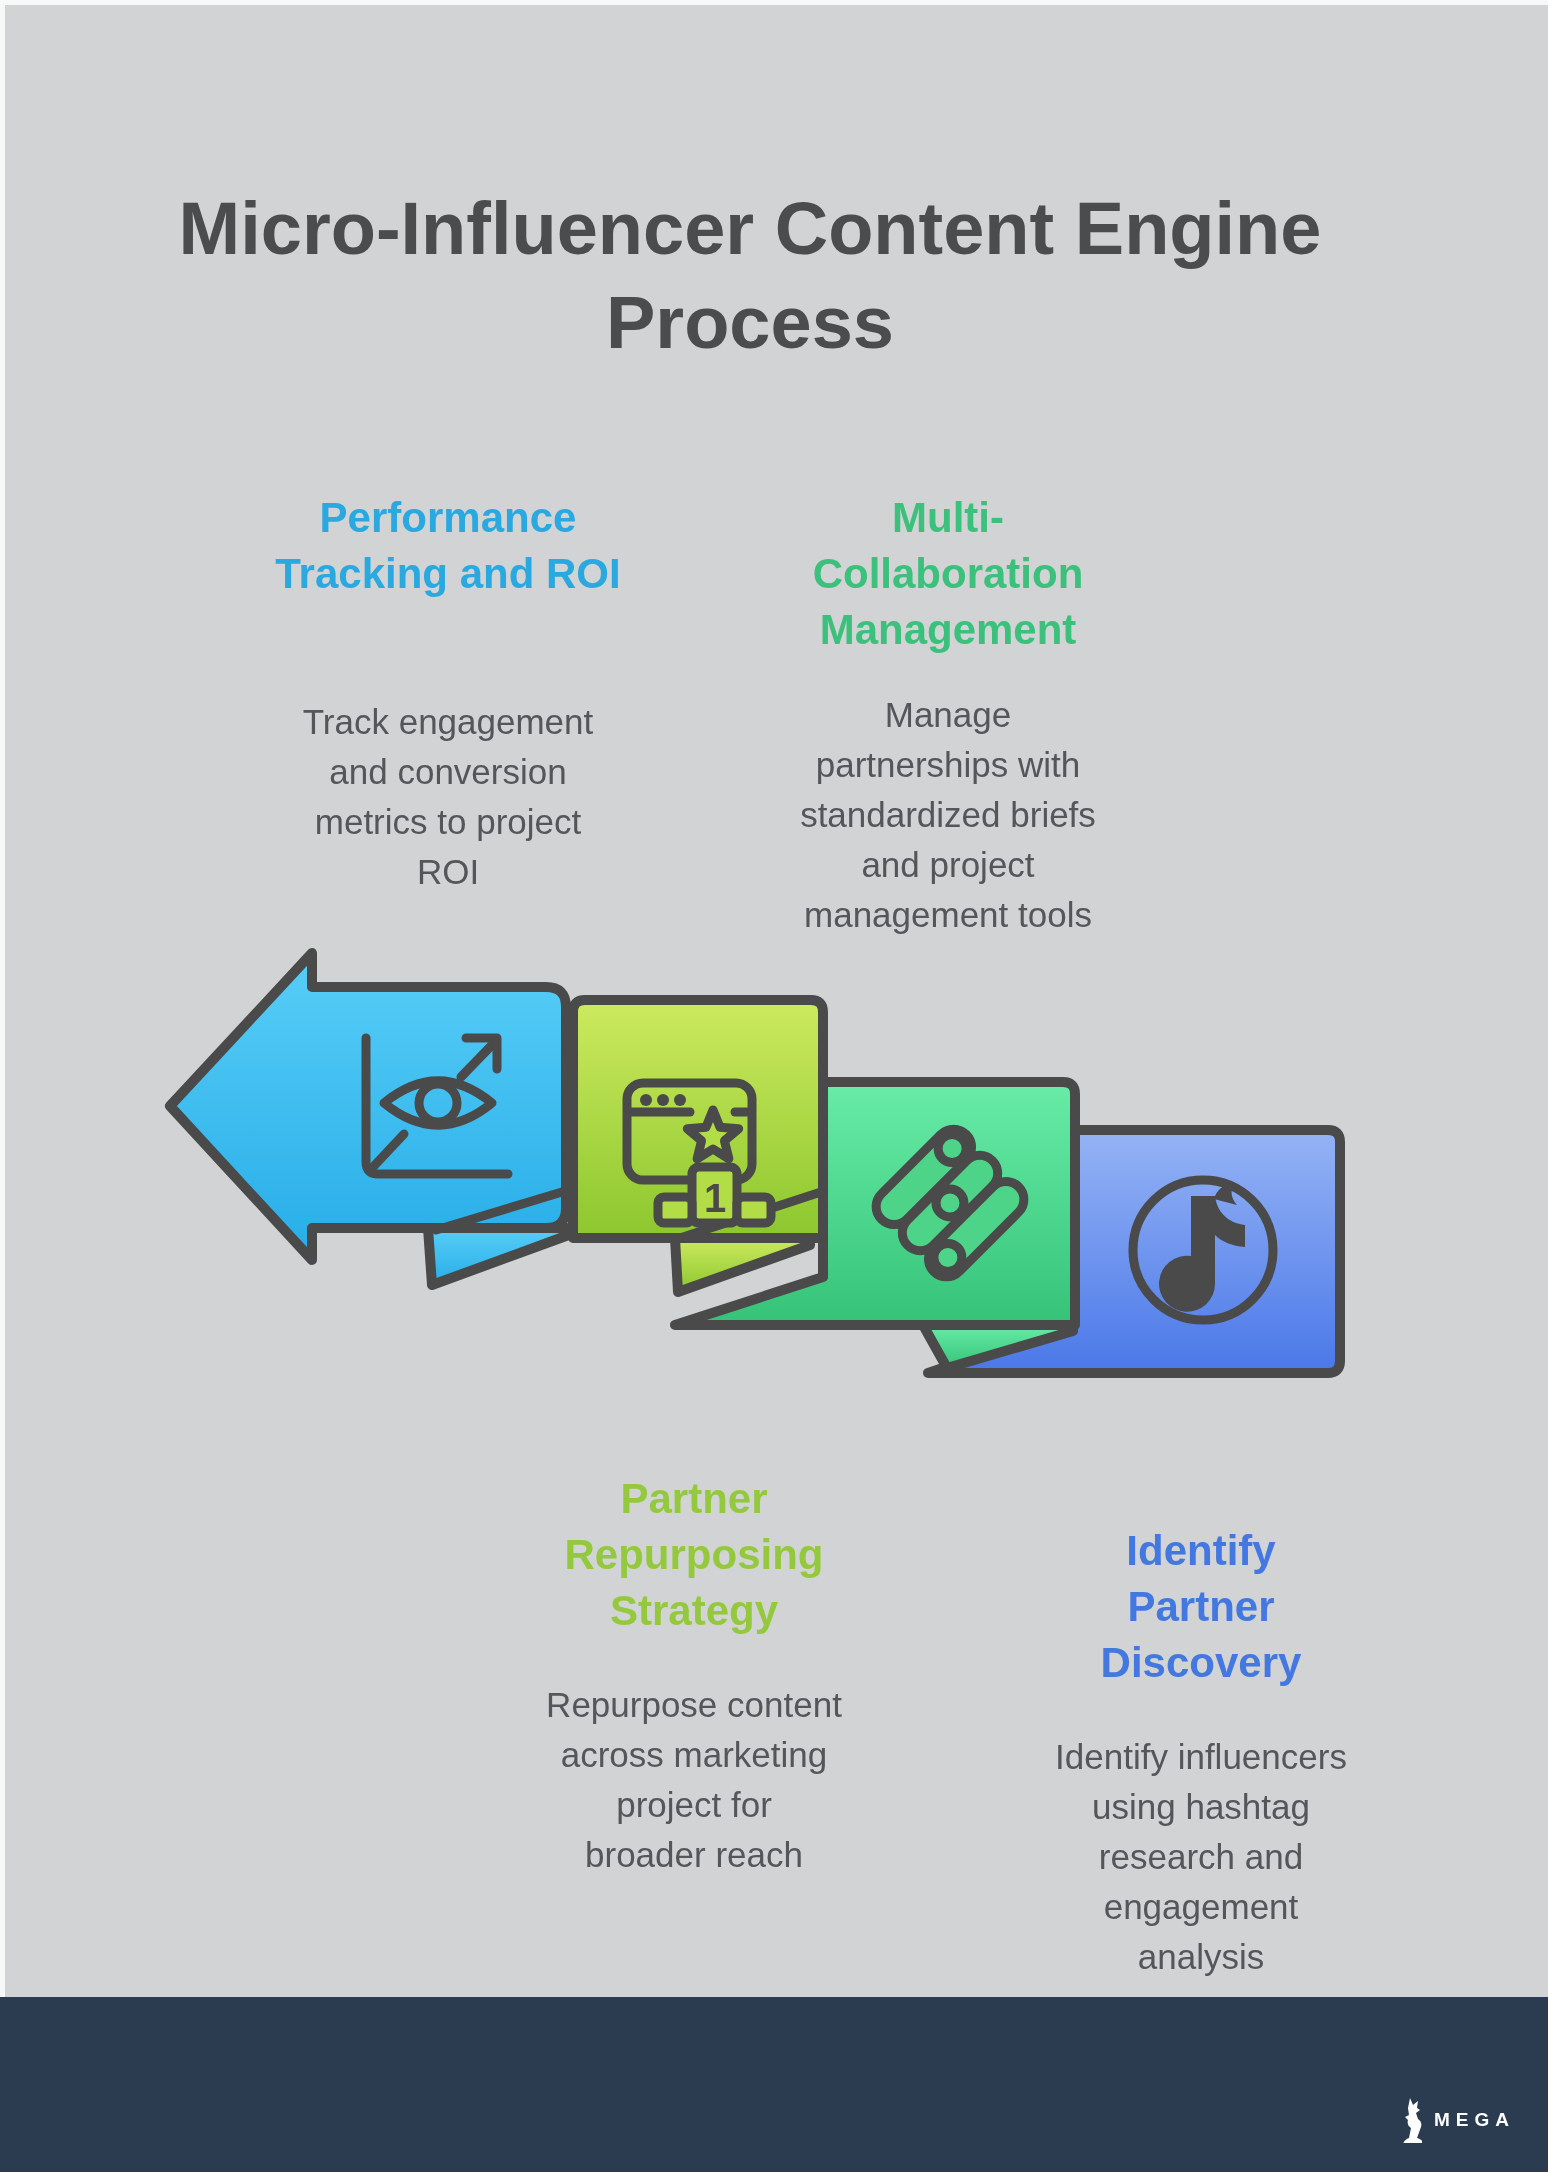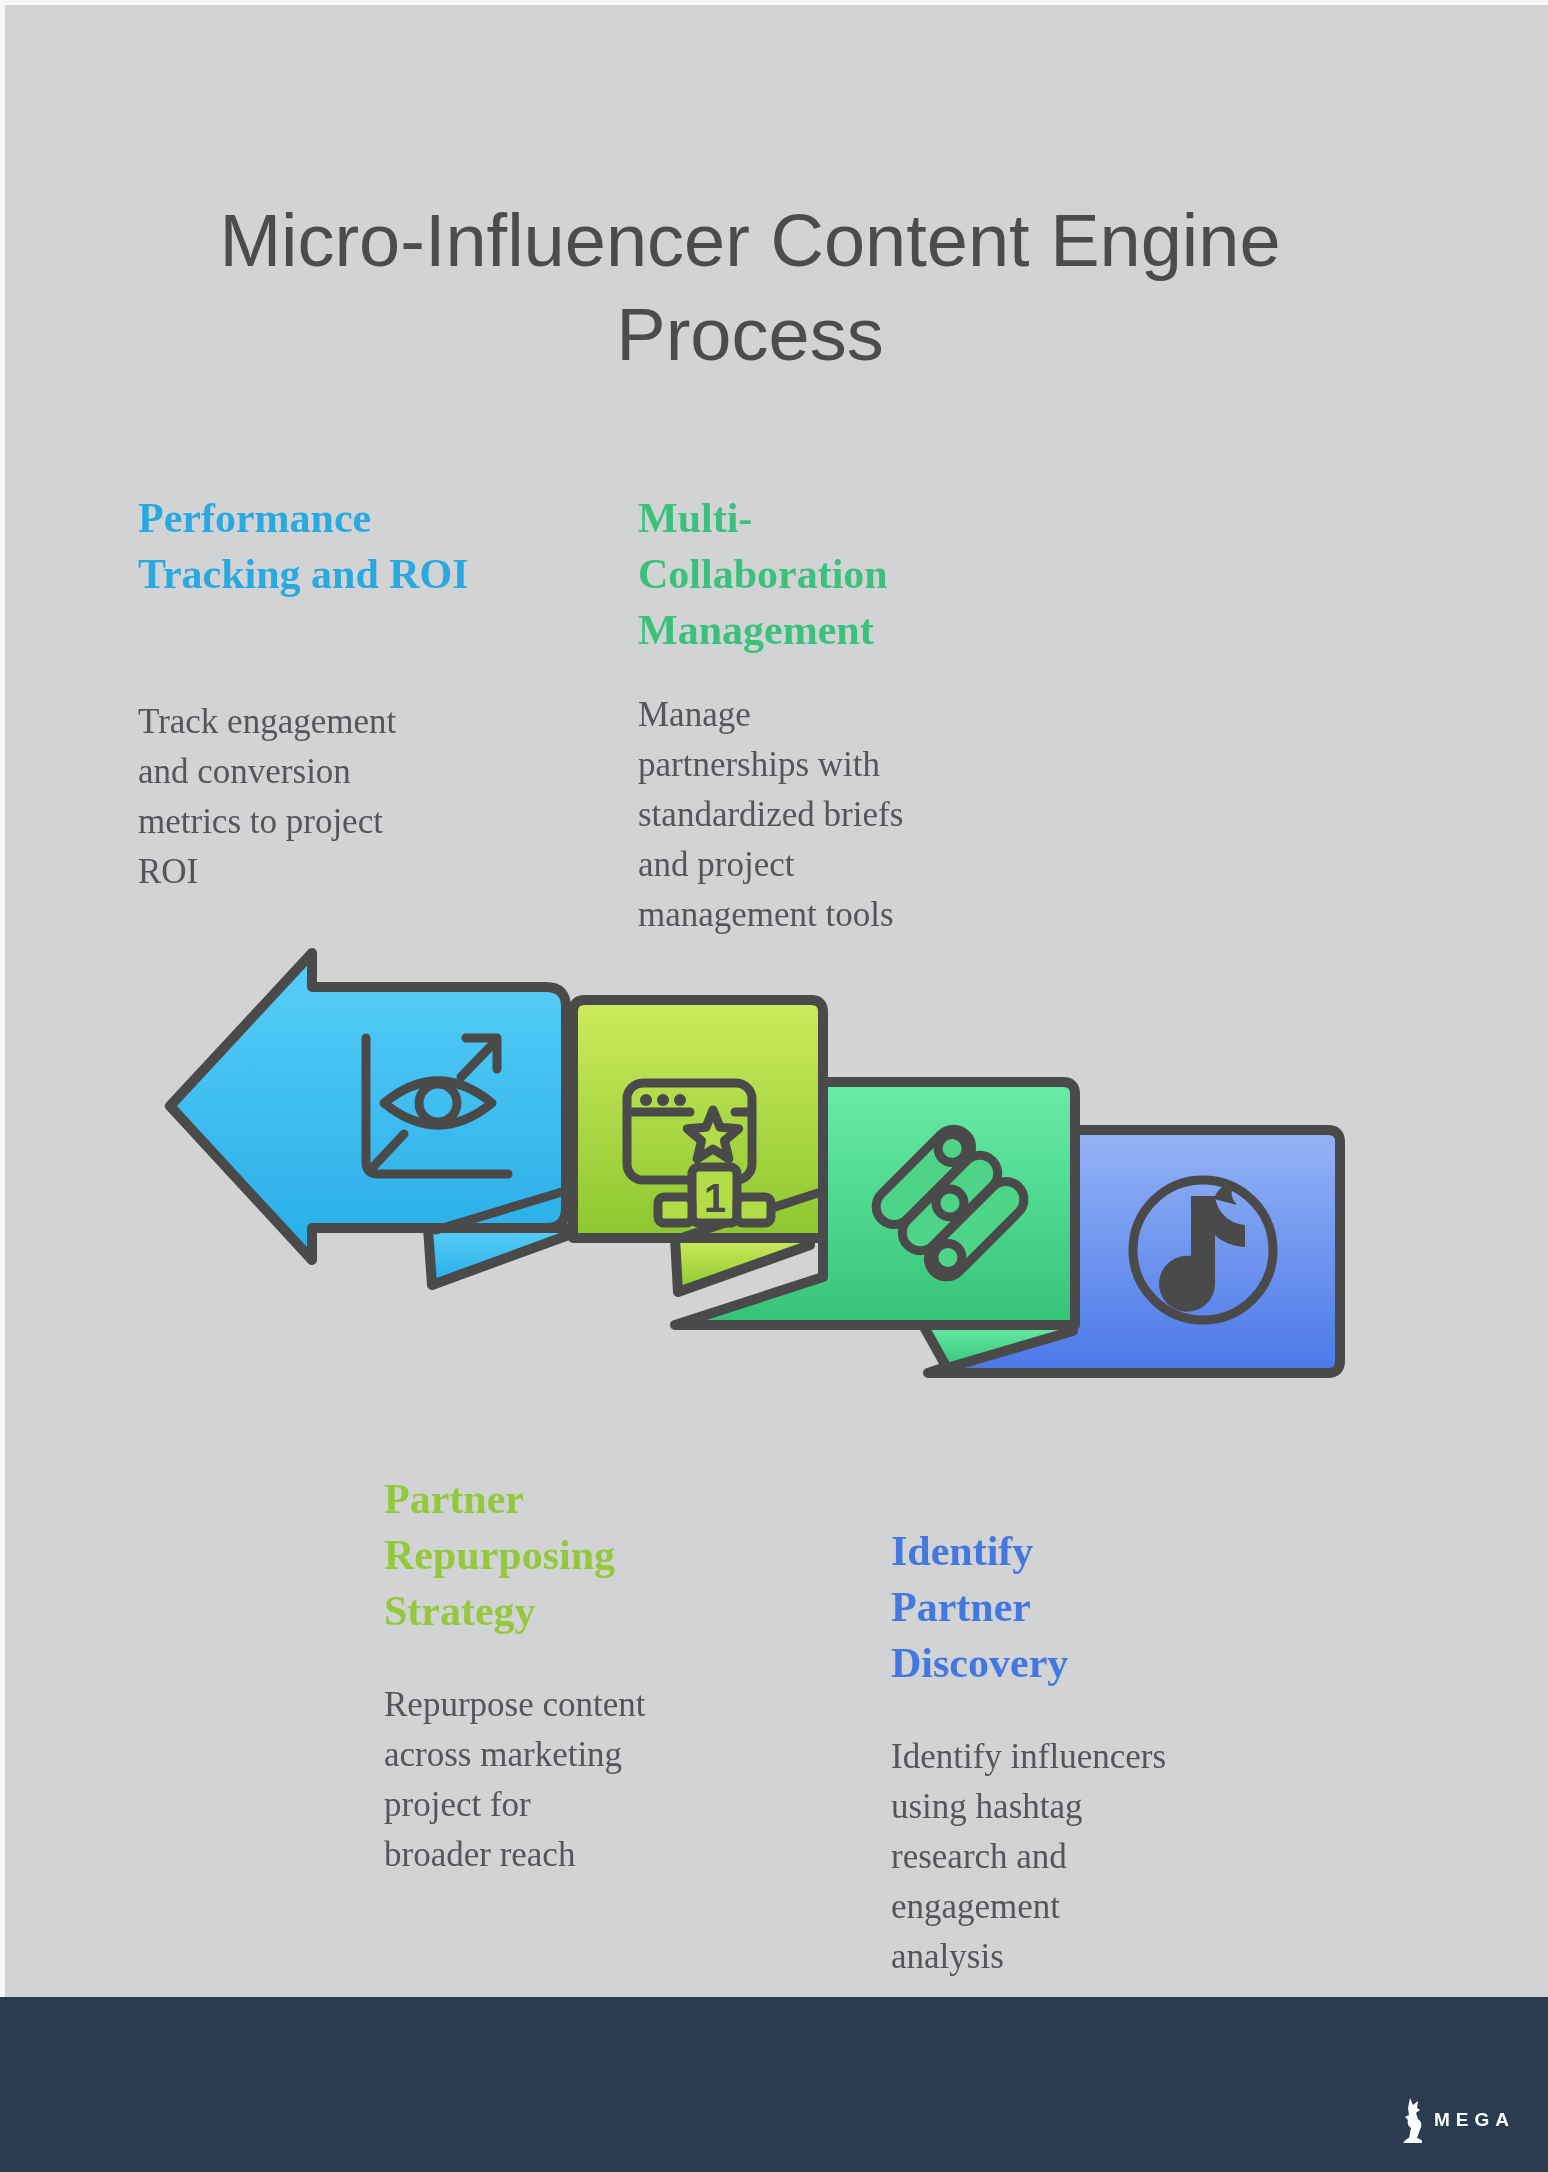--- a/index.html
+++ b/index.html
@@ -5,26 +5,26 @@
   html,body{margin:0;padding:0;}
   body{
     width:1548px;height:2172px;position:relative;overflow:hidden;
     background:#d2d3d4;
     font-family:"Liberation Sans", sans-serif;
   }
   .edge-top{position:absolute;left:0;top:0;width:1548px;height:5px;background:#f7f9f8;}
   .edge-left{position:absolute;left:0;top:0;width:5px;height:1997px;background:#f7f9f8;}
 
   .title{
-    position:absolute;left:130px;top:194px;width:1240px;
+    position:absolute;left:130px;top:182px;width:1240px;
     text-align:center;color:#4a4c4e;
-    font-size:74px;line-height:94px;font-weight:400;
+    font-size:74px;line-height:94px;font-weight:700;
   }
 
-  .sec{position:absolute;width:620px;font-family:Liberation Serif, serif;}
+  .sec{position:absolute;width:620px;text-align:center;}
   .sec-heading{font-size:42px;line-height:56px;font-weight:700;}
   .sec-body{font-size:35px;line-height:50px;font-weight:400;color:#54565a;}
 
   .sec1-h{left:138px;top:490px;}
   .sec1-b{left:138px;top:650px;margin-top:47px;}
   .sec2-h{left:638px;top:490px;}
   .sec2-b{left:638px;top:690px;}
   .sec3-h{left:384px;top:1471px;}
   .sec3-b{left:384px;top:1680px;}
   .sec4-h{left:891px;top:1523px;}

